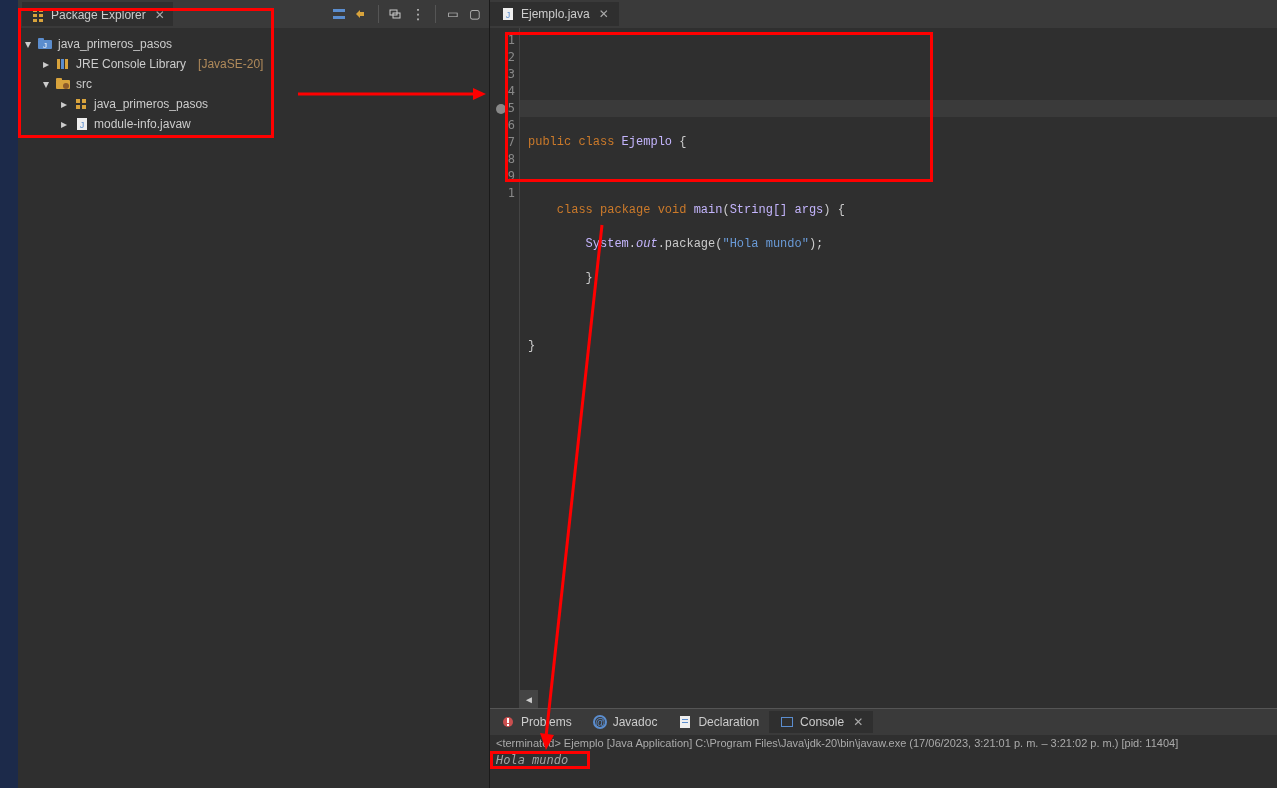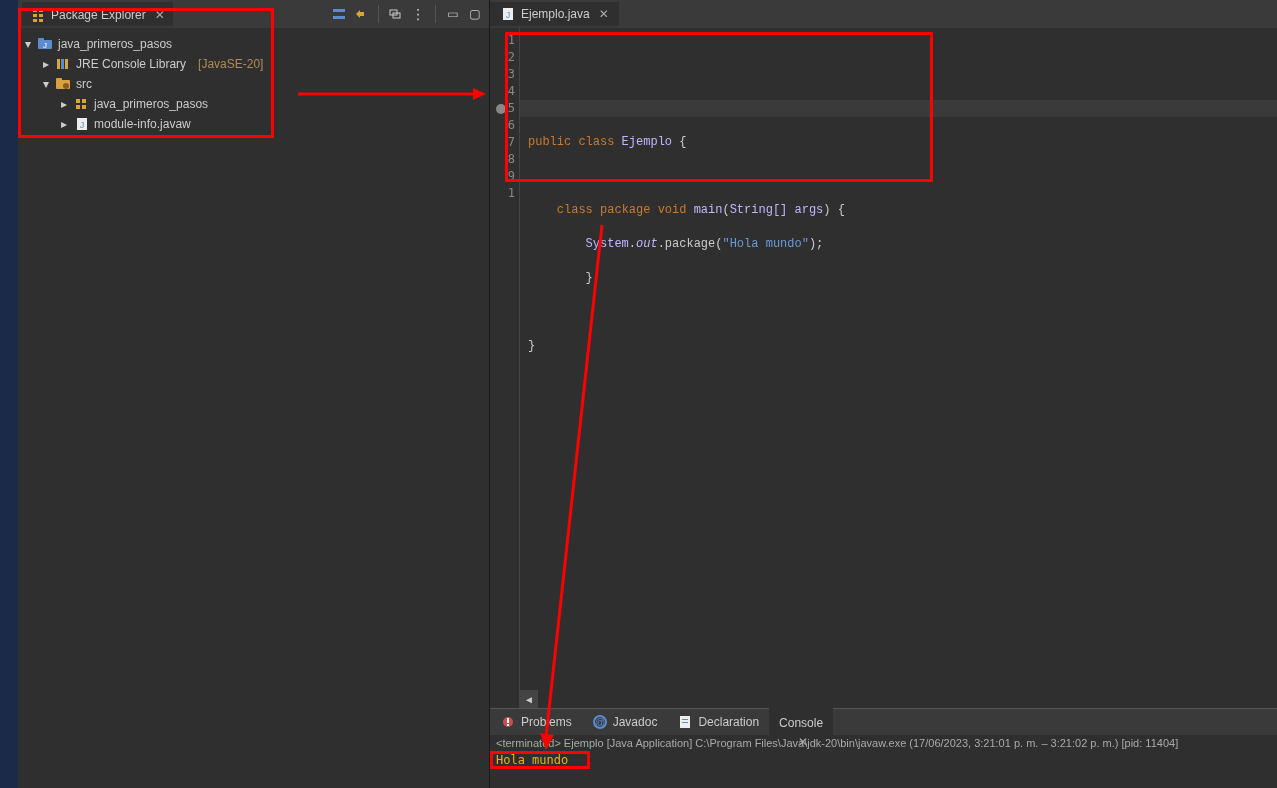--- a/index.html
+++ b/index.html
@@ -172,31 +172,32 @@
       height: 26px;
       gap: 0;
     }
     .btab {
       display: inline-flex;
       align-items: center;
       padding: 3px 10px;
       gap: 5px;
       color: #ccc;
     }
-    .btab.active { background: #2f2f2f; flex-direction: column; }
+    .btab.active { background: #2f2f2f; }
     .console-status {
       padding: 2px 6px;
       font-size: 11px;
       color: #aaa;
     }
     .console-out {
       padding: 2px 6px;
       font-family: Consolas, monospace;
       font-size: 12px;
-      color: #eab308;
+      color: #a3a3a3;
+      font-style: italic;
     }
     
     
     .anno {
       position: absolute;
       border: 3px solid #ff0000;
       pointer-events: none;
       z-index: 100;
     }
     .arrow {

